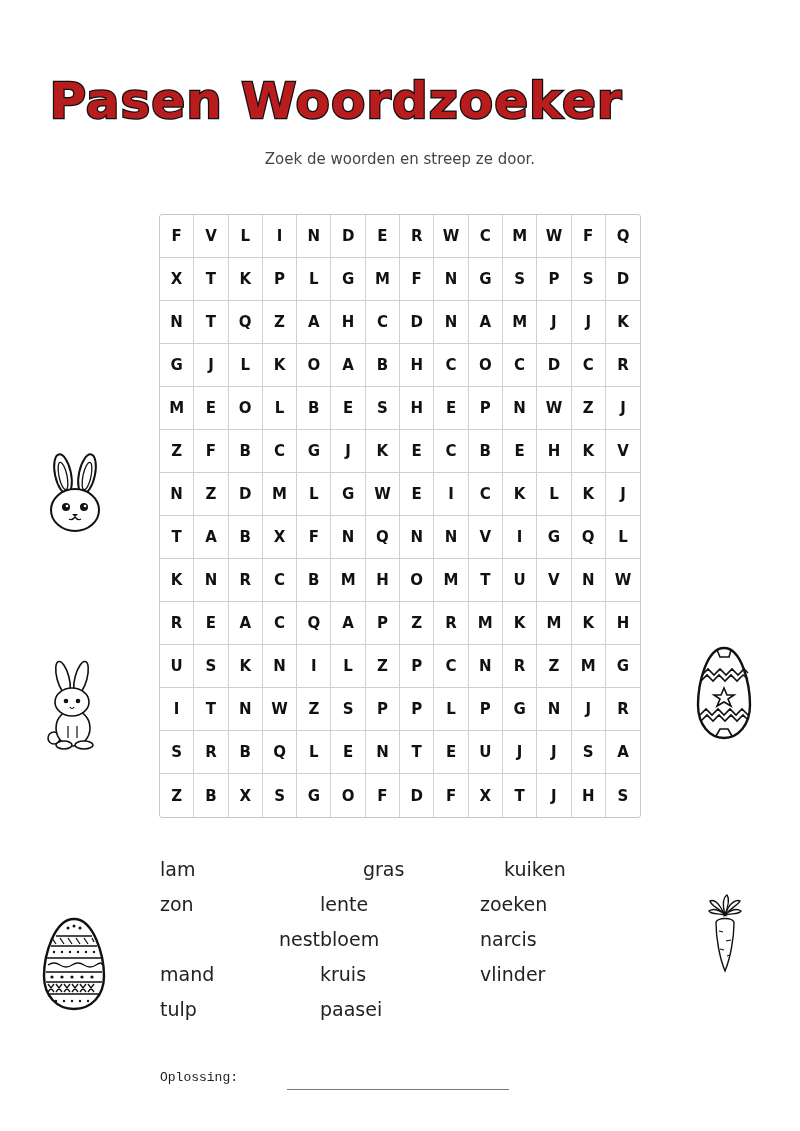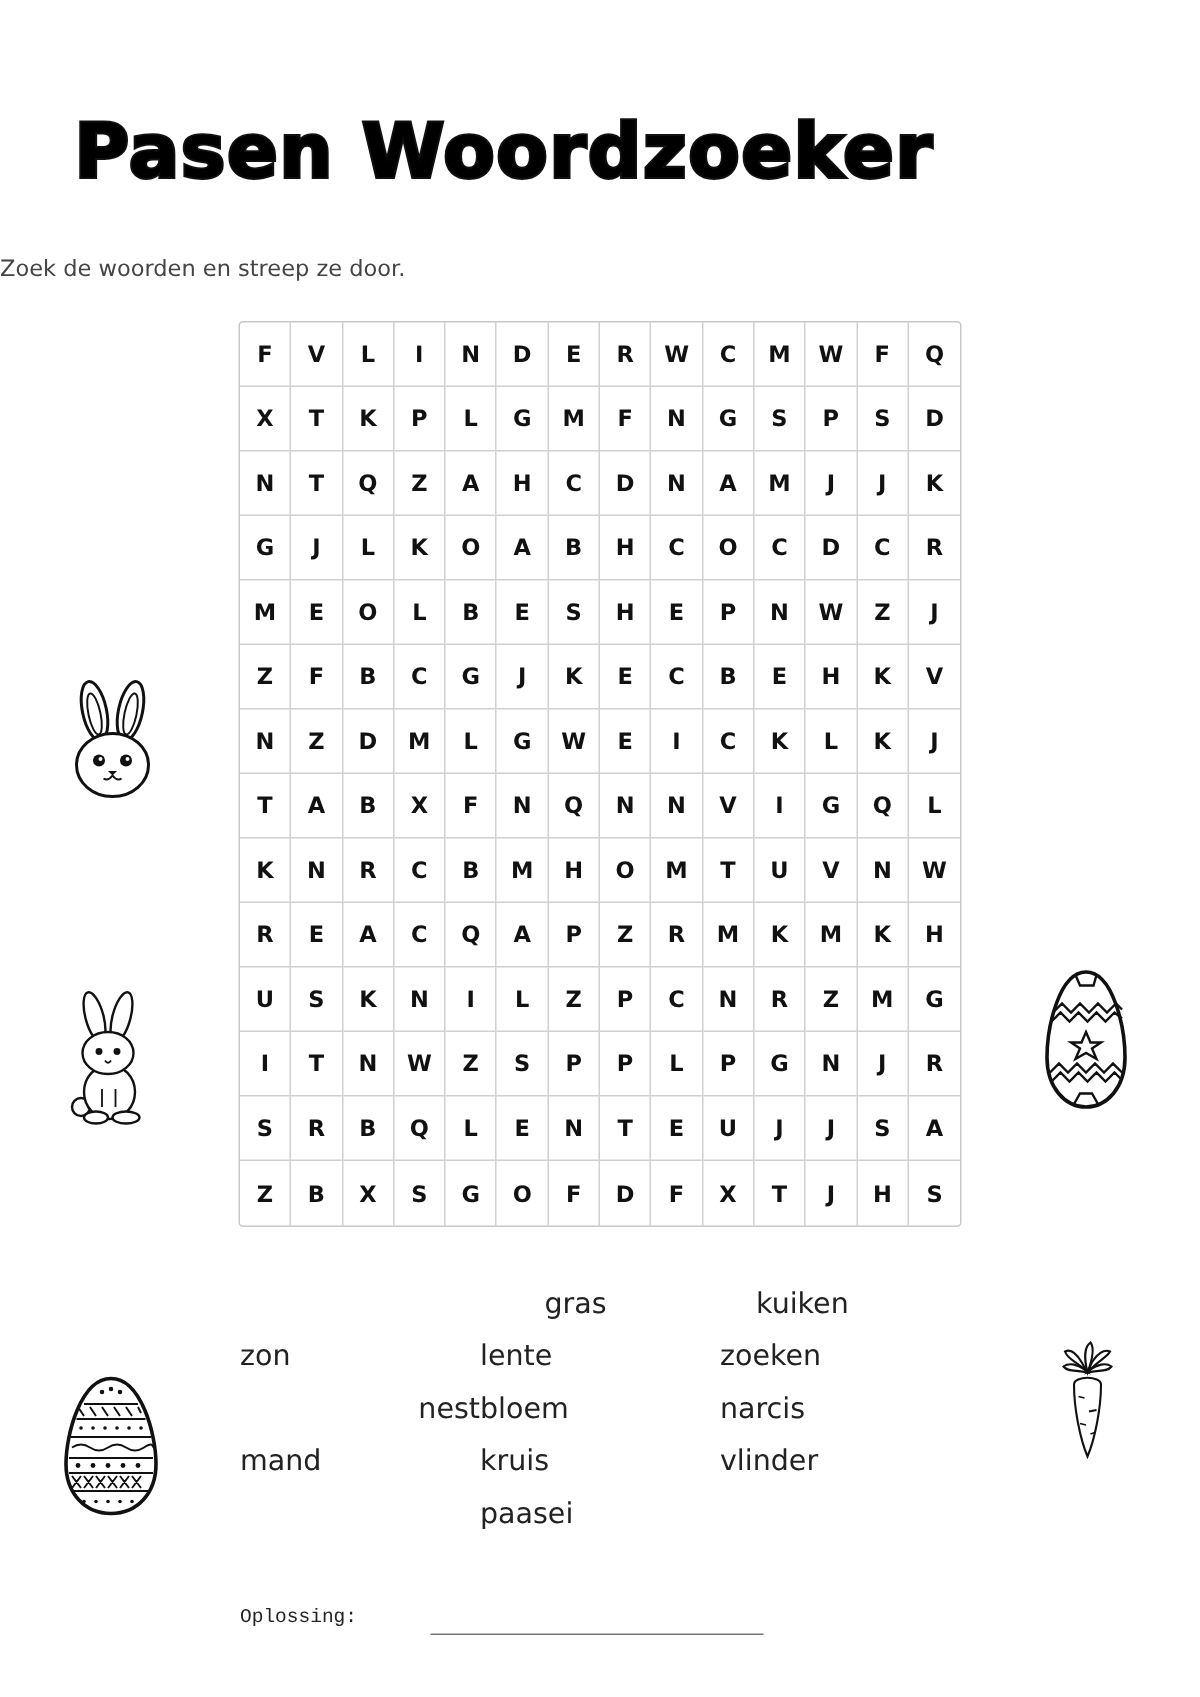--- a/index.html
+++ b/index.html
@@ -1,24 +1,24 @@
 <!DOCTYPE html>
 <html><head>
 <meta charset="utf-8">
 <style>
   html, body { margin:0; padding:0; background:#ffffff; }
   body { width:800px; height:1131px; position:relative; overflow:hidden;
          font-family:"DejaVu Sans", sans-serif; color:#222; }
   .title { position:absolute; left:0; top:72px; width:672px; text-align:center;
            font-family:"DejaVu Sans", sans-serif; font-weight:bold; font-size:50px;
-           letter-spacing:1px; color:#000000;
+           letter-spacing:1px; color:#b91c1c;
            -webkit-text-stroke:2.5px #111; paint-order:stroke fill;
            text-shadow: 0 0 0 #111; }
-  .subtitle { position:absolute; left:0; top:150px; width:800px; 
-              font-family:"DejaVu Sans", sans-serif; font-size:15px; color:#444;margin-top:20px; }
+  .subtitle { position:absolute; left:0; top:150px; width:800px; text-align:center;
+              font-family:"DejaVu Sans", sans-serif; font-size:15px; color:#444; }
   .grid { position:absolute; left:159px; top:214px;
           border:1.5px solid #c8c8c8; border-radius:3px;
           display:grid; grid-template-columns:repeat(14, 34.3px);
           grid-auto-rows:43px; background:#fff; }
   .cell { border-right:1px solid #d0d0d0; border-bottom:1px solid #d0d0d0;
           display:flex; align-items:center; justify-content:center;
           font-family:"DejaVu Sans", sans-serif; font-weight:bold; font-size:15px; color:#111; }
   .cell.lastcol { border-right:none; }
   .cell.lastrow { border-bottom:none; }
   .words { position:absolute; left:160px; top:858px; width:420px;
@@ -230,23 +230,25 @@
     <div class="cell lastrow">D</div>
     <div class="cell lastrow">F</div>
     <div class="cell lastrow">X</div>
     <div class="cell lastrow">T</div>
     <div class="cell lastrow">J</div>
     <div class="cell lastrow">H</div>
     <div class="cell lastcol lastrow">S</div>
   </div>
 
 <div class="words" id="words">
+    <div class="word" style="grid-area: 1 / 1;">lam</div>
     <div class="word" style="grid-area: 2 / 1;">zon</div>
     <div class="word" style="grid-area: 3 / 1; text-align: right;">nest</div>
     <div class="word" style="grid-area: 4 / 1;">mand</div>
+    <div class="word" style="grid-area: 5 / 1;">tulp</div>
     <div class="word" style="grid-area: 1 / 2; margin-left: 43px;">gras</div>
     <div class="word" style="grid-area: 2 / 2;">lente</div>
     <div class="word" style="grid-area: 3 / 2;">bloem</div>
     <div class="word" style="grid-area: 4 / 2;">kruis</div>
     <div class="word" style="grid-area: 5 / 2;">paasei</div>
     <div class="word" style="grid-area: 1 / 3; margin-left: 24px;">kuiken</div>
     <div class="word" style="grid-area: 2 / 3;">zoeken</div>
     <div class="word" style="grid-area: 3 / 3;">narcis</div>
     <div class="word" style="grid-area: 4 / 3;">vlinder</div>
     <div class="word" style="grid-area: 5 / 3;"></div>

